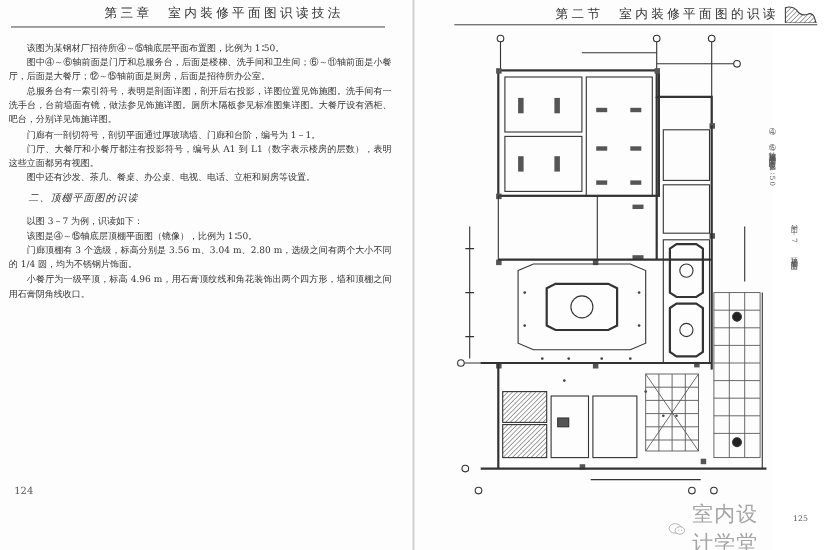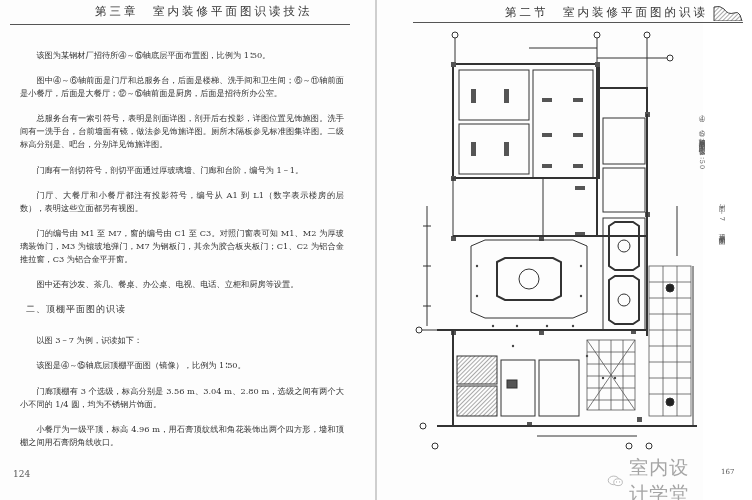--- a/index.html
+++ b/index.html
@@ -9,48 +9,47 @@
   .page.left{left:0;width:376px;}
   .page.right{left:377px;width:326px;}
   .gutter{position:absolute;left:375px;top:0;width:2px;height:500px;background:#cfcfcf;}
   .running-head{position:absolute;font-size:11.5px;letter-spacing:3px;color:#333;white-space:nowrap;}
   .left .running-head{left:95px;top:4px;}
   .right .running-head{left:128px;top:5px;}
   .head-rule{position:absolute;height:0;border-top:1px solid #555;}
   .left .head-rule{left:10px;top:24px;width:340px;}
   .right .head-rule{left:36px;top:22px;width:330px;}
   .body-text{position:absolute;left:8px;top:37px;width:348px;font-size:8.2px;line-height:13.1px;color:#333;}
-  .body-text p{margin:12px;text-indent:2em;text-align:justify;}
-  .sec-title{margin:7px 0 18px 0;text-indent:2em;font-size:9px;letter-spacing:1px;color:#333;}
+  .body-text p{margin:0;text-indent:2em;text-align:justify;}
+  .sec-title{margin:7px 0 7px 0;text-indent:2em;font-size:9px;letter-spacing:1px;color:#333;font-style:italic;}
   .folio{position:absolute;font-size:9px;color:#555;}
-  .left .folio{left:13px;top:469px;}
+  .left .folio{left:13px;top:442px;}
   .right .folio{left:344px;top:468px;font-size:7px;}
   .ornament{position:absolute;left:333px;top:3px;width:40px;height:18px;}
   .plan{position:absolute;left:20px;top:26px;width:300px;height:444px;}
   .vcaption{position:absolute;writing-mode:vertical-rl;font-size:6.5px;color:#555;letter-spacing:1px;white-space:nowrap;}
   .watermark{position:absolute;left:230px;top:455px;display:flex;align-items:center;gap:5px;color:#999;}
   .wm-icon{width:28px;height:20px;}
   .wm-text{font-family:"DejaVu Sans",sans-serif;font-size:19px;letter-spacing:1px;color:#a5a5a5;}
 </style>
 </head>
 <body>
 
 <div class="spread">
 
   <div class="page left">
     <div class="running-head">第三章　室内装修平面图识读技法</div>
     <div class="head-rule"></div>
 
     <div class="body-text">
       <p>该图为某钢材厂招待所④～⑮轴底层平面布置图，比例为 1∶50。</p>
       <p>图中④～⑥轴前面是门厅和总服务台，后面是楼梯、洗手间和卫生间；⑥～⑪轴前面是小餐厅，后面是大餐厅；⑫～⑮轴前面是厨房，后面是招待所办公室。</p>
-      <p>总服务台有一索引符号，表明是剖面详图，剖开后右投影，详图位置见饰施图。洗手间有一洗手台，台前墙面有镜，做法参见饰施详图。厕所木隔板参见标准图集详图。二级标高分别是、吧台，分别详见饰施详图。</p>
+      <p>总服务台有一索引符号，表明是剖面详图，剖开后右投影，详图位置见饰施图。洗手间有一洗手台，台前墙面有镜，做法参见饰施详图。厕所木隔板参见标准图集详图。大餐厅设有酒柜、吧台，分别详见饰施详图。</p>
       <p>门廊有一剖切符号，剖切平面通过厚玻璃墙、门廊和台阶，编号为 1－1。</p>
       <p>门厅、大餐厅和小餐厅都注有投影符号，编号从 A1 到 L1（数字表示楼房的层数），表明这些立面都另有视图。</p>
-      <p>门的编号由 M1 至 M7，窗的编号由 C1 至 C3。对照门窗表可知 M1、M2 为厚玻璃装饰门，M3 为镶玻地弹门，M7 为钢板门，其余为胶合板夹板门；C1、C2 为铝合金推拉窗，C3 为铝合金平开窗。</p>
       <p>图中还有沙发、茶几、餐桌、办公桌、电视、电话、立柜和厨房等设置。</p>
       <div class="sec-title">二、顶棚平面图的识读</div>
       <p>以图 3－7 为例，识读如下：</p>
       <p>该图是④～⑮轴底层顶棚平面图（镜像），比例为 1∶50。</p>
       <p>门廊顶棚有 3 个选级，标高分别是 3.56 m、3.04 m、2.80 m，选级之间有两个大小不同的 1/4 圆，均为不锈钢片饰面。</p>
       <p>小餐厅为一级平顶，标高 4.96 m，用石膏顶纹线和角花装饰出两个四方形，墙和顶棚之间用石膏阴角线收口。</p>
     </div>
 
     <div class="folio">124</div>
   </div>
@@ -212,15 +211,15 @@
     <div class="watermark">
       <svg class="wm-icon" viewBox="0 0 28 20">
         <ellipse cx="11" cy="9" rx="9" ry="7" fill="none" stroke="#aaa" stroke-width="1.3"></ellipse>
         <ellipse cx="18" cy="12" rx="7" ry="5.5" fill="#fff" stroke="#aaa" stroke-width="1.3"></ellipse>
         <circle cx="15.5" cy="11.5" r="0.9" fill="#aaa"></circle>
           <circle cx="20.5" cy="11.5" r="0.9" fill="#aaa"></circle>
       </svg>
       <span class="wm-text">室内设计学堂</span>
     </div>
 
-    <div class="folio">167</div>
+    <div class="folio">125</div>
   </div>
 </div>
 
 </body></html>

